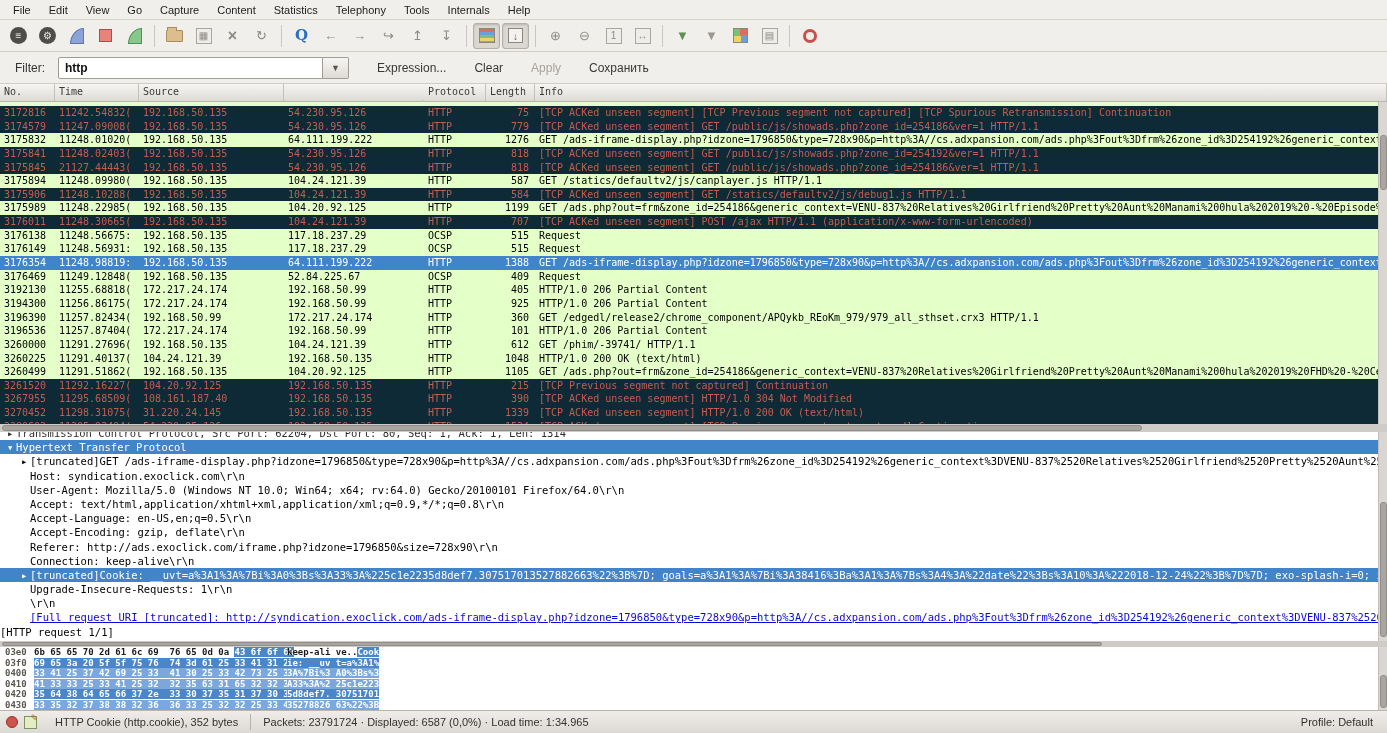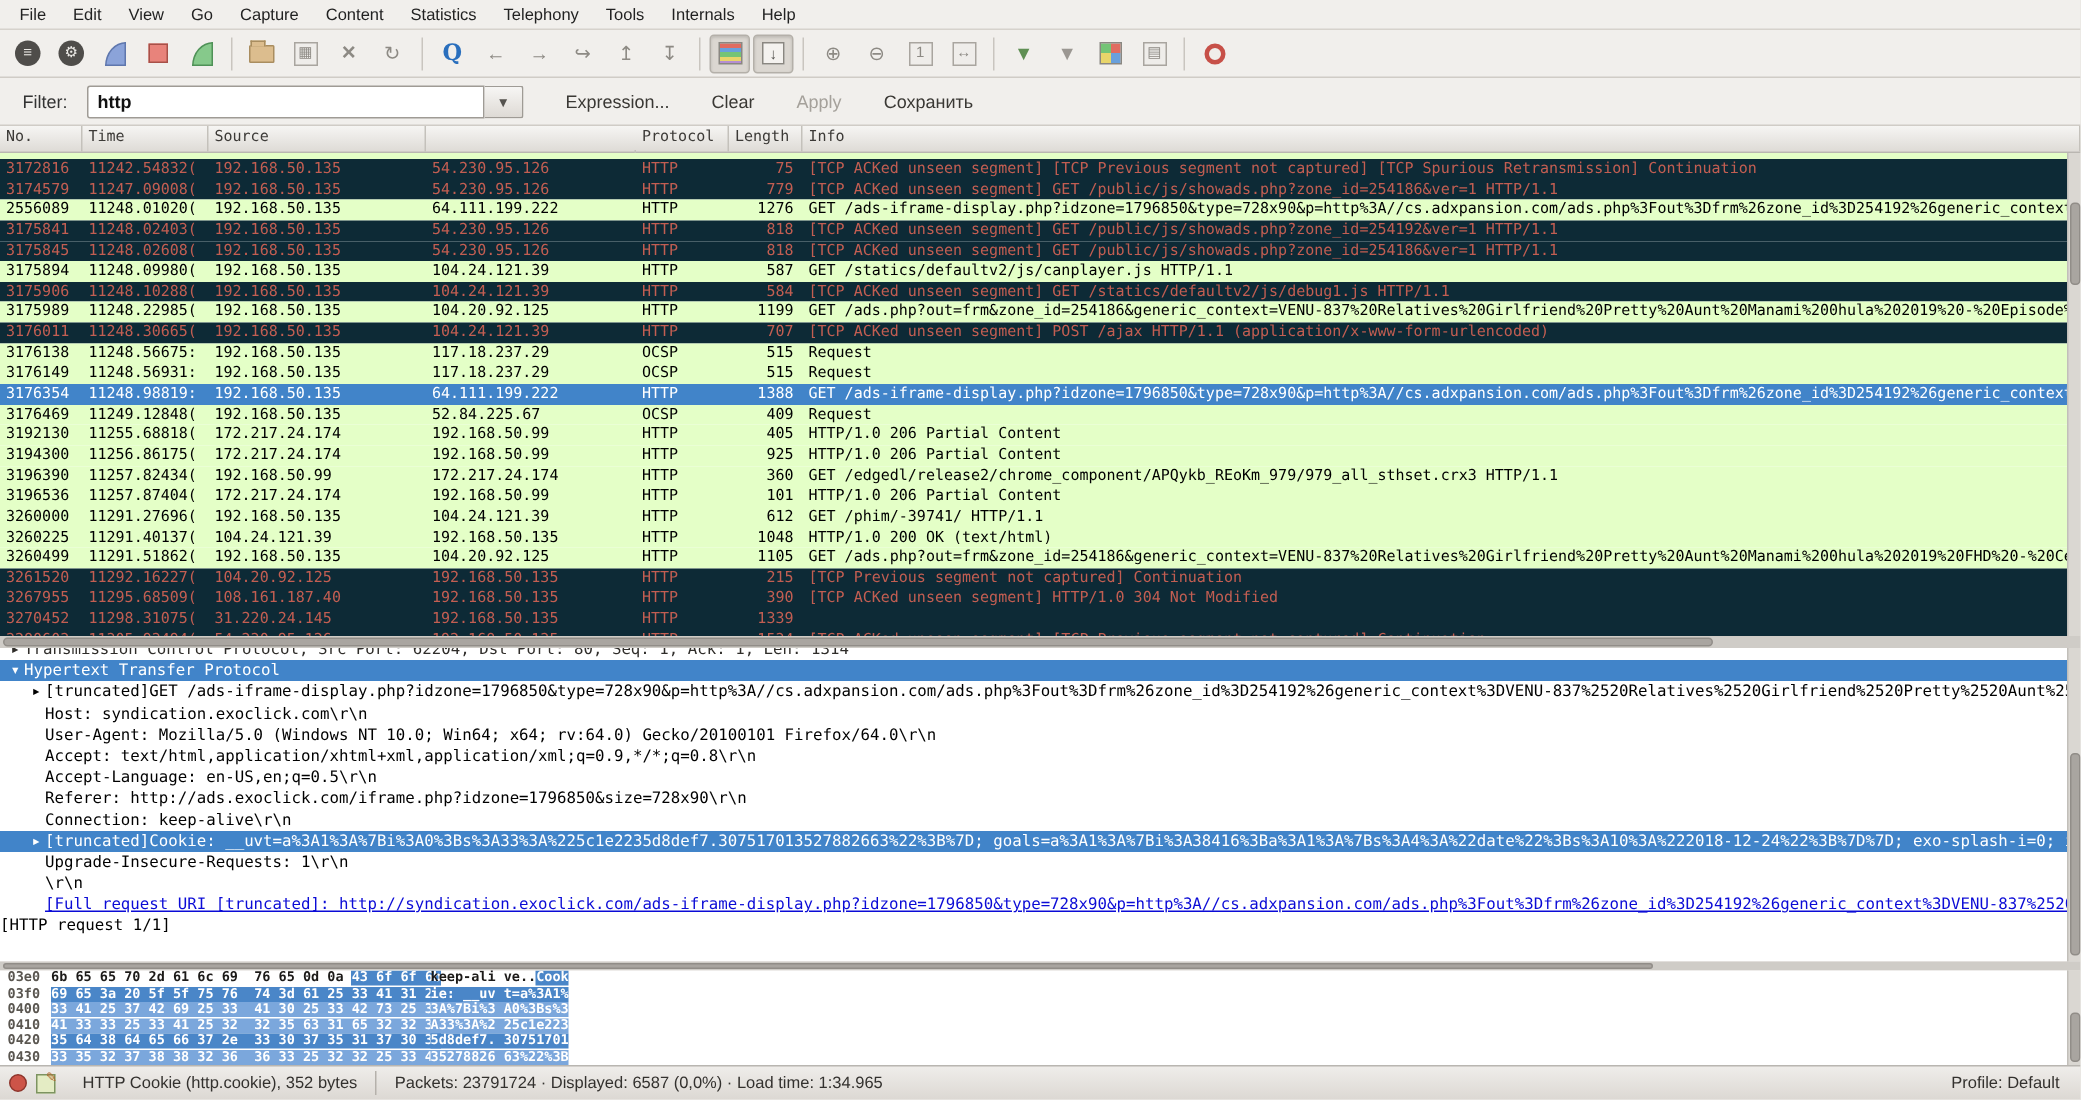--- a/index.html
+++ b/index.html
@@ -268,40 +268,40 @@
     <div class="prow t-bad">
       <span class="pc" style="width: 55px;">3174579</span>
       <span class="pc" style="width: 84px;">11247.09008(</span>
       <span class="pc" style="width: 145px;">192.168.50.135</span>
       <span class="pc" style="width: 140px;">54.230.95.126</span>
       <span class="pc" style="width: 62px;">HTTP</span>
       <span class="pc len" style="width: 49px;">779</span>
       <span class="pc info">[TCP ACKed unseen segment] GET /public/js/showads.php?zone_id=254186&amp;ver=1 HTTP/1.1</span>
     </div>
     <div class="prow t-http">
-      <span class="pc" style="width: 55px;">2556089</span>
+      <span class="pc" style="width: 55px;">3175832</span>
       <span class="pc" style="width: 84px;">11248.01020(</span>
       <span class="pc" style="width: 145px;">192.168.50.135</span>
       <span class="pc" style="width: 140px;">64.111.199.222</span>
       <span class="pc" style="width: 62px;">HTTP</span>
       <span class="pc len" style="width: 49px;">1276</span>
       <span class="pc info">GET /ads-iframe-display.php?idzone=1796850&amp;type=728x90&amp;p=http%3A//cs.adxpansion.com/ads.php%3Fout%3Dfrm%26zone_id%3D254192%26generic_context%3DNew%2520Movie</span>
     </div>
     <div class="prow t-bad">
       <span class="pc" style="width: 55px;">3175841</span>
       <span class="pc" style="width: 84px;">11248.02403(</span>
       <span class="pc" style="width: 145px;">192.168.50.135</span>
       <span class="pc" style="width: 140px;">54.230.95.126</span>
       <span class="pc" style="width: 62px;">HTTP</span>
       <span class="pc len" style="width: 49px;">818</span>
       <span class="pc info">[TCP ACKed unseen segment] GET /public/js/showads.php?zone_id=254192&amp;ver=1 HTTP/1.1</span>
     </div>
     <div class="prow t-bad">
       <span class="pc" style="width: 55px;">3175845</span>
-      <span class="pc" style="width: 84px;">11248.02608(</span>
+      <span class="pc" style="width: 84px;">21127.44443(</span>
       <span class="pc" style="width: 145px;">192.168.50.135</span>
       <span class="pc" style="width: 140px;">54.230.95.126</span>
       <span class="pc" style="width: 62px;">HTTP</span>
       <span class="pc len" style="width: 49px;">818</span>
       <span class="pc info">[TCP ACKed unseen segment] GET /public/js/showads.php?zone_id=254186&amp;ver=1 HTTP/1.1</span>
     </div>
     <div class="prow t-http">
       <span class="pc" style="width: 55px;">3175894</span>
       <span class="pc" style="width: 84px;">11248.09980(</span>
       <span class="pc" style="width: 145px;">192.168.50.135</span>
@@ -454,20 +454,21 @@
       <span class="pc len" style="width: 49px;">390</span>
       <span class="pc info">[TCP ACKed unseen segment] HTTP/1.0 304 Not Modified</span>
     </div>
     <div class="prow t-bad">
       <span class="pc" style="width: 55px;">3270452</span>
       <span class="pc" style="width: 84px;">11298.31075(</span>
       <span class="pc" style="width: 145px;">31.220.24.145</span>
       <span class="pc" style="width: 140px;">192.168.50.135</span>
       <span class="pc" style="width: 62px;">HTTP</span>
       <span class="pc len" style="width: 49px;">1339</span>
+      <span class="pc info">[TCP ACKed unseen segment] HTTP/1.0 200 OK  (text/html)</span>
     </div>
     <div class="prow t-bad">
       <span class="pc" style="width: 55px;">3280603</span>
       <span class="pc" style="width: 84px;">11305.93494(</span>
       <span class="pc" style="width: 145px;">54.230.95.126</span>
       <span class="pc" style="width: 140px;">192.168.50.135</span>
       <span class="pc" style="width: 62px;">HTTP</span>
       <span class="pc len" style="width: 49px;">1534</span>
       <span class="pc info">[TCP ACKed unseen segment] [TCP Previous segment not captured] Continuation</span>
     </div>
@@ -482,20 +483,21 @@
 </div>
 
 <div id="details">
     <div class="dline cut" style="padding-left: 7px;"><span class="darrow">▸</span><span class="dtext">Transmission Control Protocol, Src Port: 62204, Dst Port: 80, Seq: 1, Ack: 1, Len: 1314</span></div>
     <div class="dline selected" style="padding-left: 7px;"><span class="darrow">▾</span><span class="dtext">Hypertext Transfer Protocol</span></div>
     <div class="dline" style="padding-left: 21px;"><span class="darrow">▸</span><span class="dtext">[truncated]GET /ads-iframe-display.php?idzone=1796850&amp;type=728x90&amp;p=http%3A//cs.adxpansion.com/ads.php%3Fout%3Dfrm%26zone_id%3D254192%26generic_context%3DVENU-837%2520Relatives%2520Girlfriend%2520Pretty%2520Aunt%2520Manami%25200hula</span></div>
     <div class="dline" style="padding-left: 30px;"><span class="dtext">Host: syndication.exoclick.com\r\n</span></div>
     <div class="dline" style="padding-left: 30px;"><span class="dtext">User-Agent: Mozilla/5.0 (Windows NT 10.0; Win64; x64; rv:64.0) Gecko/20100101 Firefox/64.0\r\n</span></div>
     <div class="dline" style="padding-left: 30px;"><span class="dtext">Accept: text/html,application/xhtml+xml,application/xml;q=0.9,*/*;q=0.8\r\n</span></div>
     <div class="dline" style="padding-left: 30px;"><span class="dtext">Accept-Language: en-US,en;q=0.5\r\n</span></div>
+    <div class="dline" style="padding-left: 30px;"><span class="dtext">Accept-Encoding: gzip, deflate\r\n</span></div>
     <div class="dline" style="padding-left: 30px;"><span class="dtext">Referer: http://ads.exoclick.com/iframe.php?idzone=1796850&amp;size=728x90\r\n</span></div>
     <div class="dline" style="padding-left: 30px;"><span class="dtext">Connection: keep-alive\r\n</span></div>
     <div class="dline selected" style="padding-left: 21px;"><span class="darrow">▸</span><span class="dtext">[truncated]Cookie: __uvt=a%3A1%3A%7Bi%3A0%3Bs%3A33%3A%225c1e2235d8def7.307517013527882663%22%3B%7D; goals=a%3A1%3A%7Bi%3A38416%3Ba%3A1%3A%7Bs%3A4%3A%22date%22%3Bs%3A10%3A%222018-12-24%22%3B%7D%7D; exo-splash-i=0; impressions=x%9CK%B</span></div>
     <div class="dline" style="padding-left: 30px;"><span class="dtext">Upgrade-Insecure-Requests: 1\r\n</span></div>
     <div class="dline" style="padding-left: 30px;"><span class="dtext">\r\n</span></div>
     <div class="dline link" style="padding-left: 30px;"><span class="dtext">[Full request URI [truncated]: http://syndication.exoclick.com/ads-iframe-display.php?idzone=1796850&amp;type=728x90&amp;p=http%3A//cs.adxpansion.com/ads.php%3Fout%3Dfrm%26zone_id%3D254192%26generic_context%3DVENU-837%2520Relatives%2520Girlf</span></div>
     <div class="dline" style=""><span class="dtext">[HTTP request 1/1]</span></div>
   </div>
 
 <div class="vscroll" style="top:432px;height:209px;">

